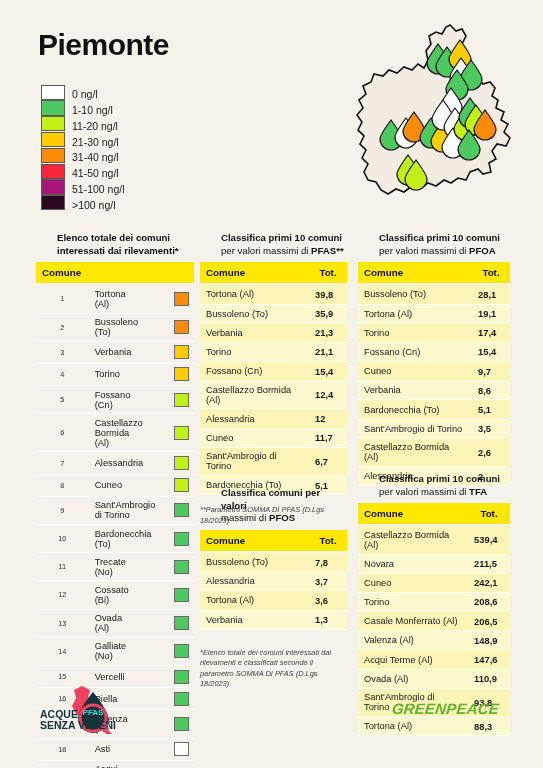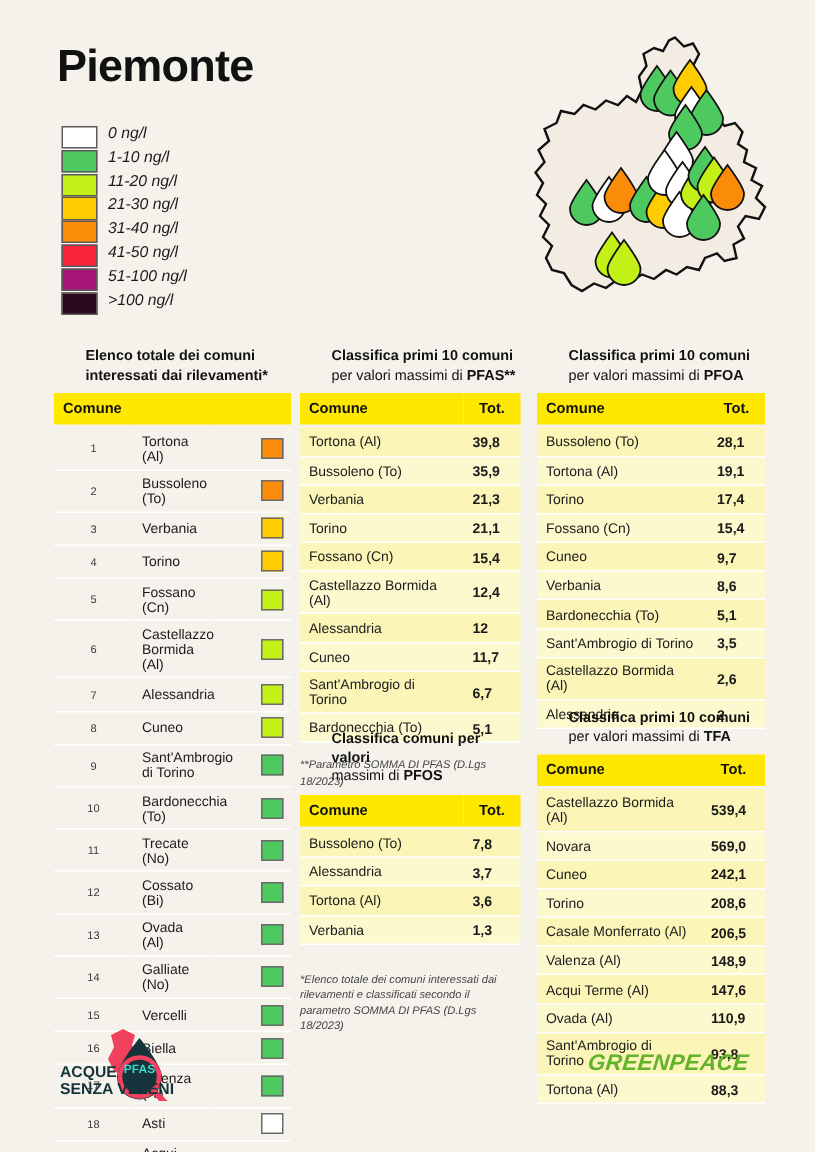--- a/index.html
+++ b/index.html
@@ -14,21 +14,21 @@
 
   
   .title {
     position: absolute; left: 38px; top: 28px;
     font-size: 30px; font-weight: bold; letter-spacing: -0.5px;
     color: #111;
   }
 
   
   .legend { position: absolute; left: 41px; top: 84px; }
-  .legend-row { display: flex; align-items: flex-start; height: 15.8px; font-style: italic; }
+  .legend-row { display: flex; align-items: flex-end; height: 15.8px; }
   .legend-swatch {
     width: 24px; height: 15.2px;
     border: 1px solid #5a5a5a; margin-right: 7px;
   }
   .legend-label { font-size: 10.5px; color: #1a1a1a; line-height: 1; }
 
   
   .map { position: absolute; left: 338px; top: 20px; width: 205px; height: 212px; }
   .map svg { display: block; }
 
@@ -473,21 +473,21 @@
         <th class="num" style="width:42px">Tot.</th>
       </tr>
         </thead>
       <tbody id="tfa-body">
           <tr>
             <td>Castellazzo Bormida (Al)</td>
             <td class="num">539,4</td>
           </tr>
           <tr>
             <td>Novara</td>
-            <td class="num">569,0</td>
+            <td class="num">211,5</td>
           </tr>
           <tr>
             <td>Cuneo</td>
             <td class="num">242,1</td>
           </tr>
           <tr>
             <td>Torino</td>
             <td class="num">208,6</td>
           </tr>
           <tr>

